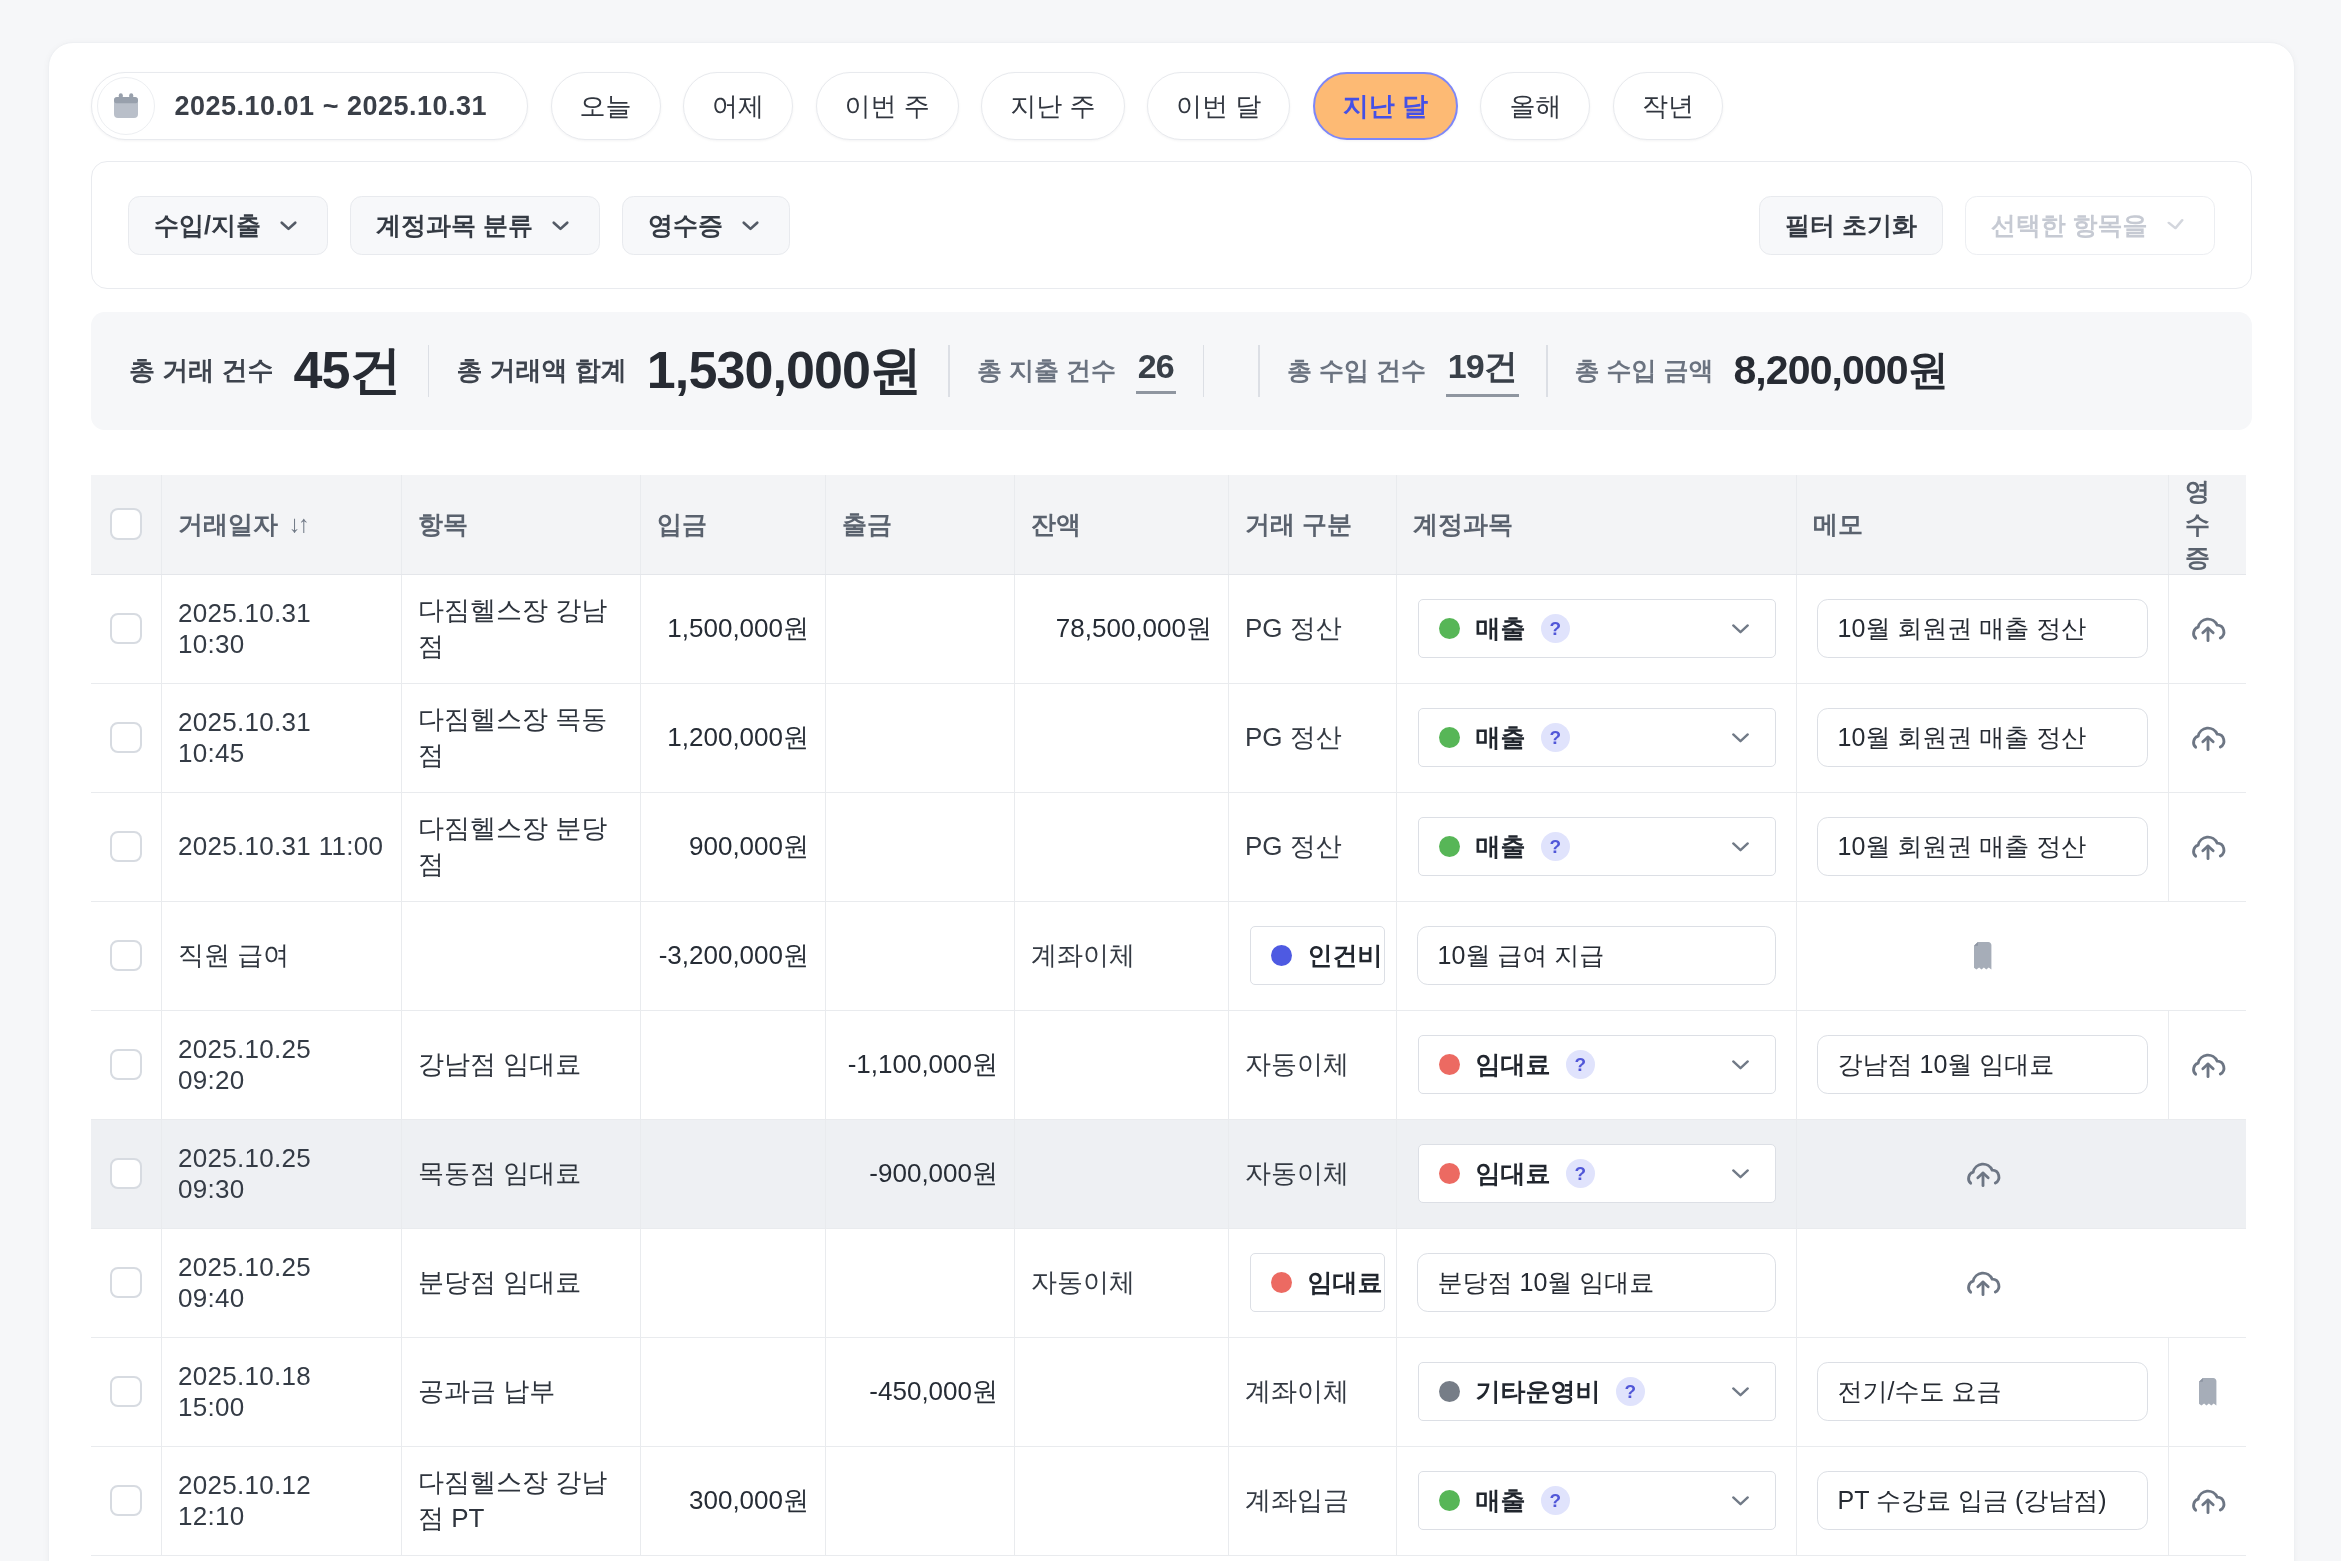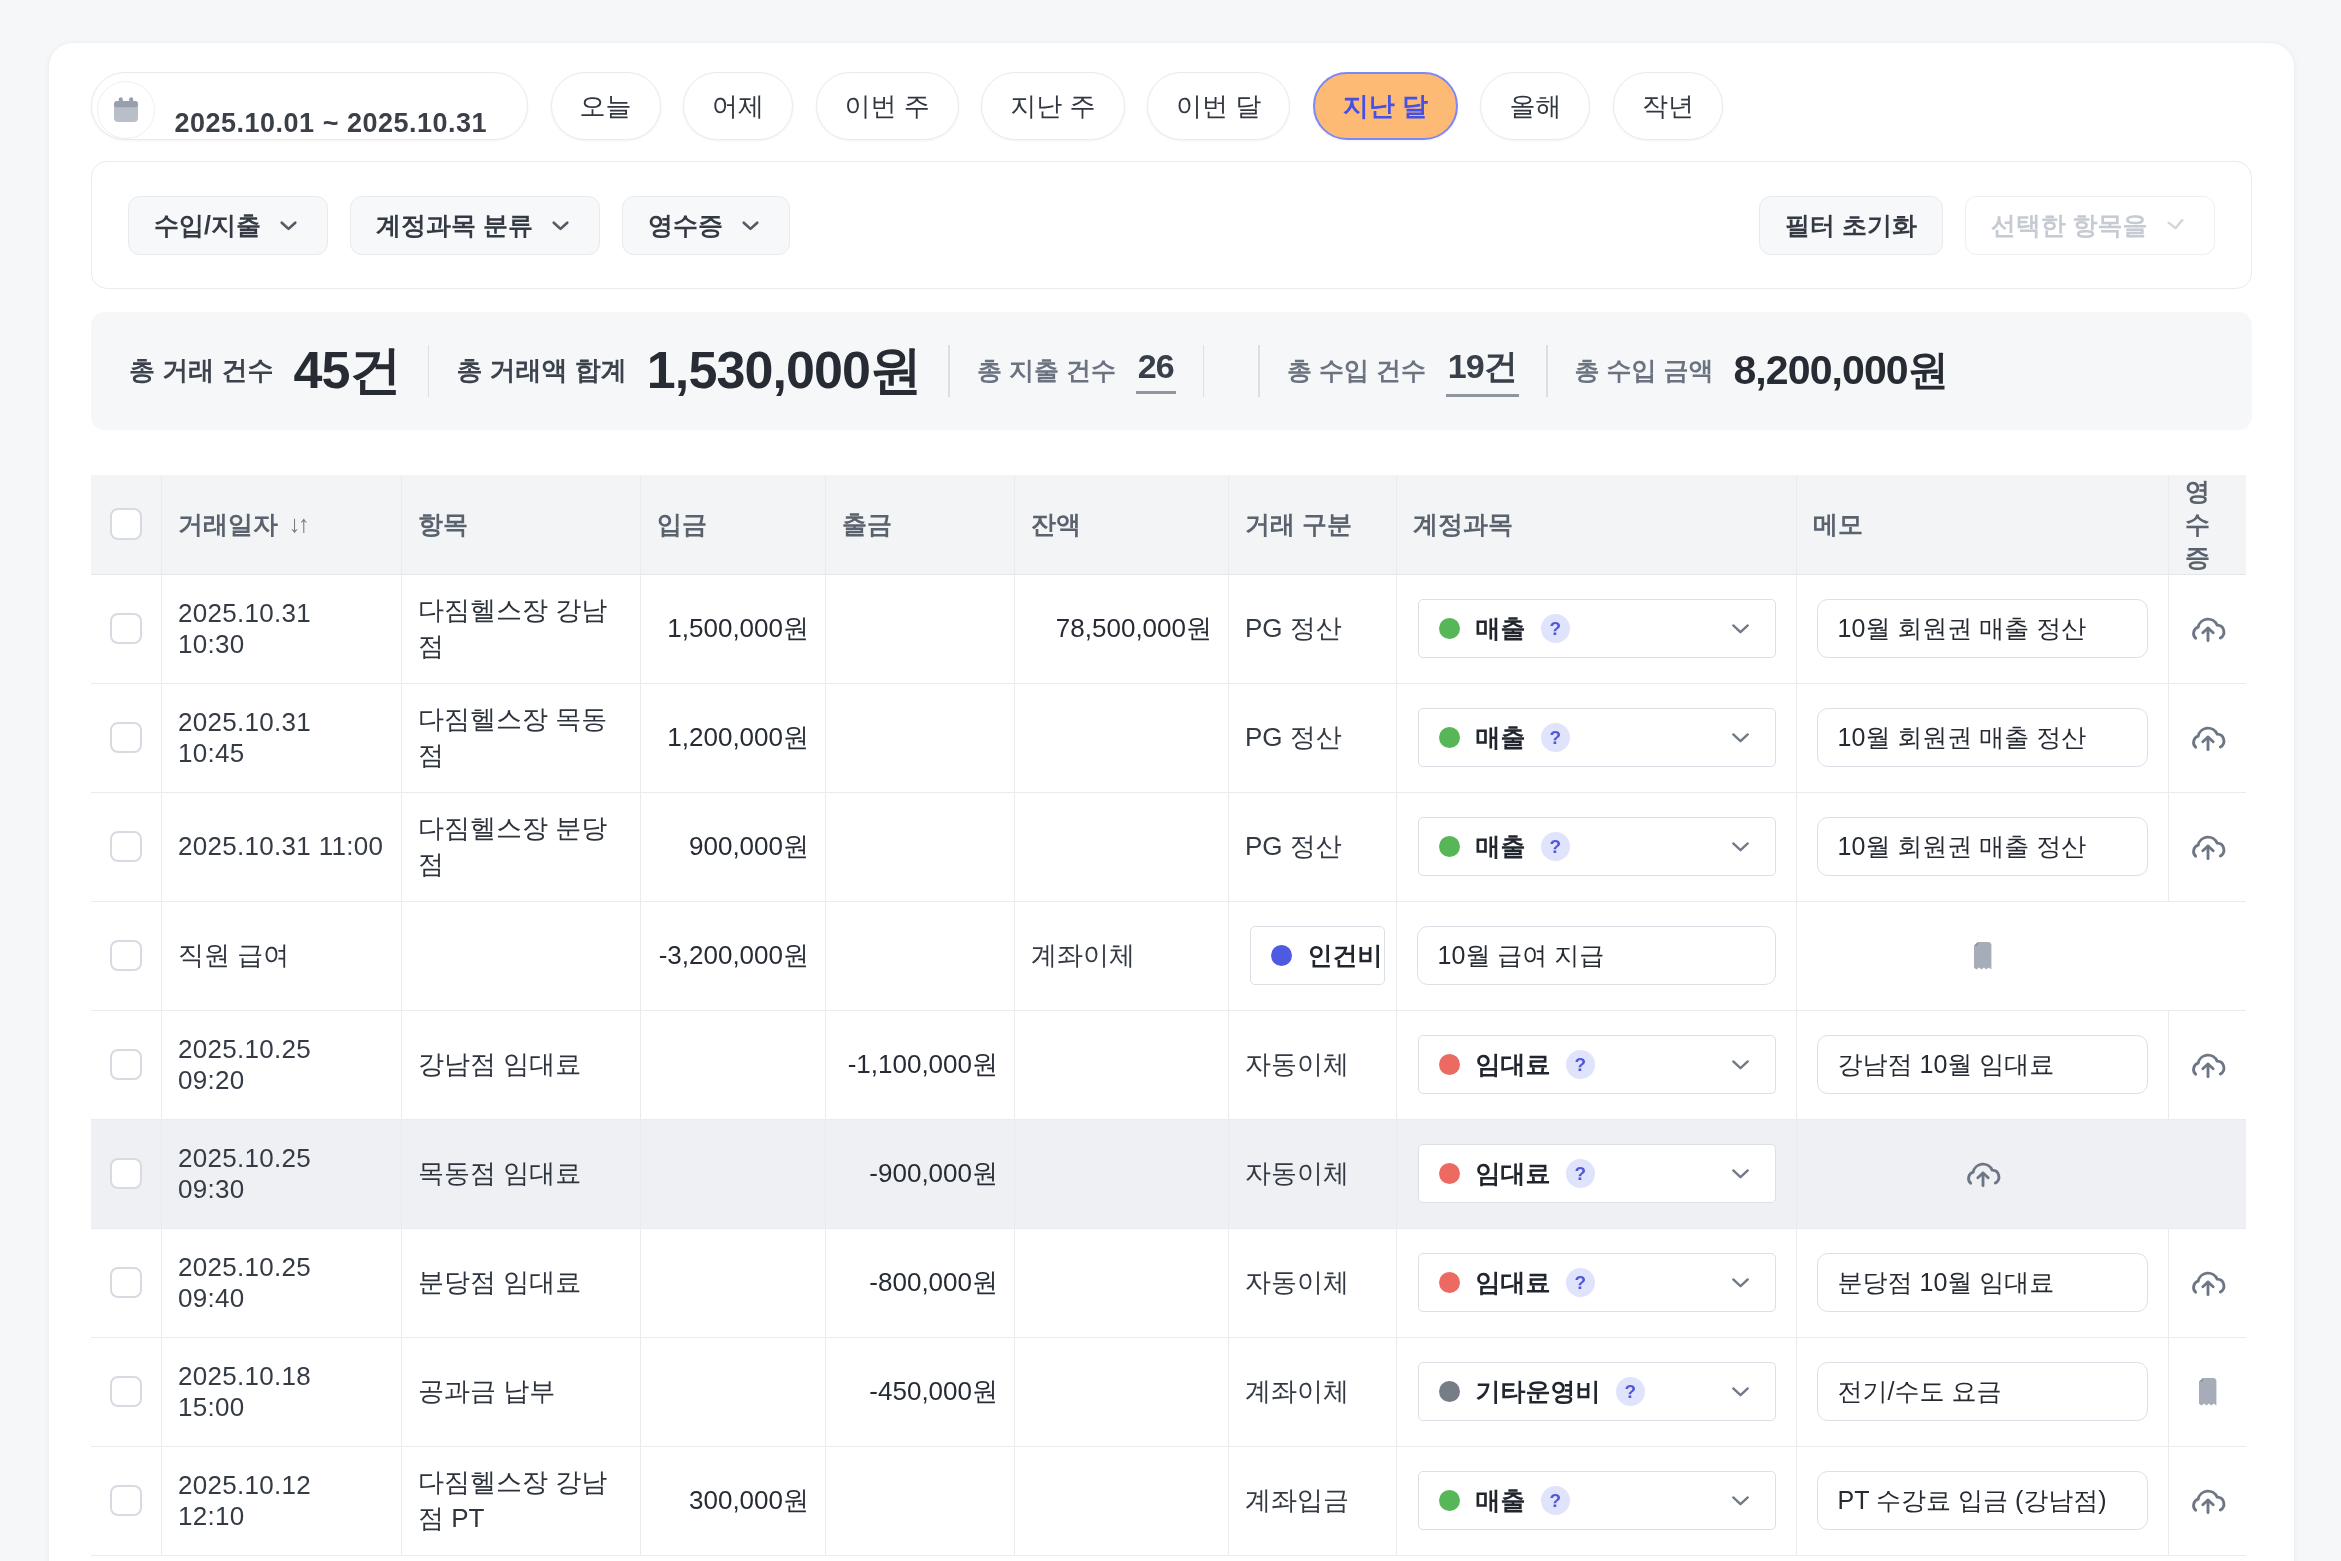--- a/index.html
+++ b/index.html
@@ -13,21 +13,21 @@
   .card {
     position:absolute; left:48px; top:42px; width:2247px; height:1729px;
     background:#ffffff; border:0.9px solid #eef0f3; border-radius:25px;
     box-shadow:0 1.8px 7.2px rgba(25,35,55,0.04);
     padding:29px 42px 0 42px;
   }
 
   
   .toolbar { display:flex; align-items:center; gap:22.5px; }
   .date-pill {
-    display:flex; align-items:flex-end; height:68px; border-radius:900px;
+    display:flex; align-items:center; height:68px; border-radius:900px;
     background:#fff; border:1.8px solid #e8eaee; box-shadow:0 0.9px 2.7px rgba(16,24,40,0.05);
     padding:0 40px 0 4.5px; cursor:pointer;
   }
   .date-pill .cal-circle {
     width:58px; height:58px; border-radius:50%; background:#fff;
     border:1.8px solid #edeff2; display:flex; align-items:center; justify-content:center;
     margin-right:20px;
   }
   .date-pill .range-text { font-size:27px; font-weight:600; color:#3a3f48; letter-spacing:0.5px; }
   .pill {
@@ -441,21 +441,20 @@
             </button>
           </div>
         </div>
         <div class="t-row">
           <div class="cell center">
             <span class="cb"></span>
           </div>
           <div class="cell date-cell">2025.10.25 09:40</div>
           <div class="cell item-cell">분당점 임대료</div>
           <div class="cell amount right"></div>
-          <div class="cell amount right">-800,000원</div>
           <div class="cell amount right"></div>
           <div class="cell type-cell">자동이체</div>
           <div class="cell " style="padding: 0px 16px;">
             <div class="acct-select">
               <span class="acct-dot" style="background: rgb(236, 106, 98);"></span>
               <span class="acct-label">임대료</span>
               <span class="q-badge">?</span>
               <svg width="29" height="29" viewBox="0 0 24 24" fill="none" stroke-width="2" stroke-linecap="round" stroke-linejoin="round">
                 <path d="m6 9.5 6 5.5 6-5.5"></path>
               </svg>

